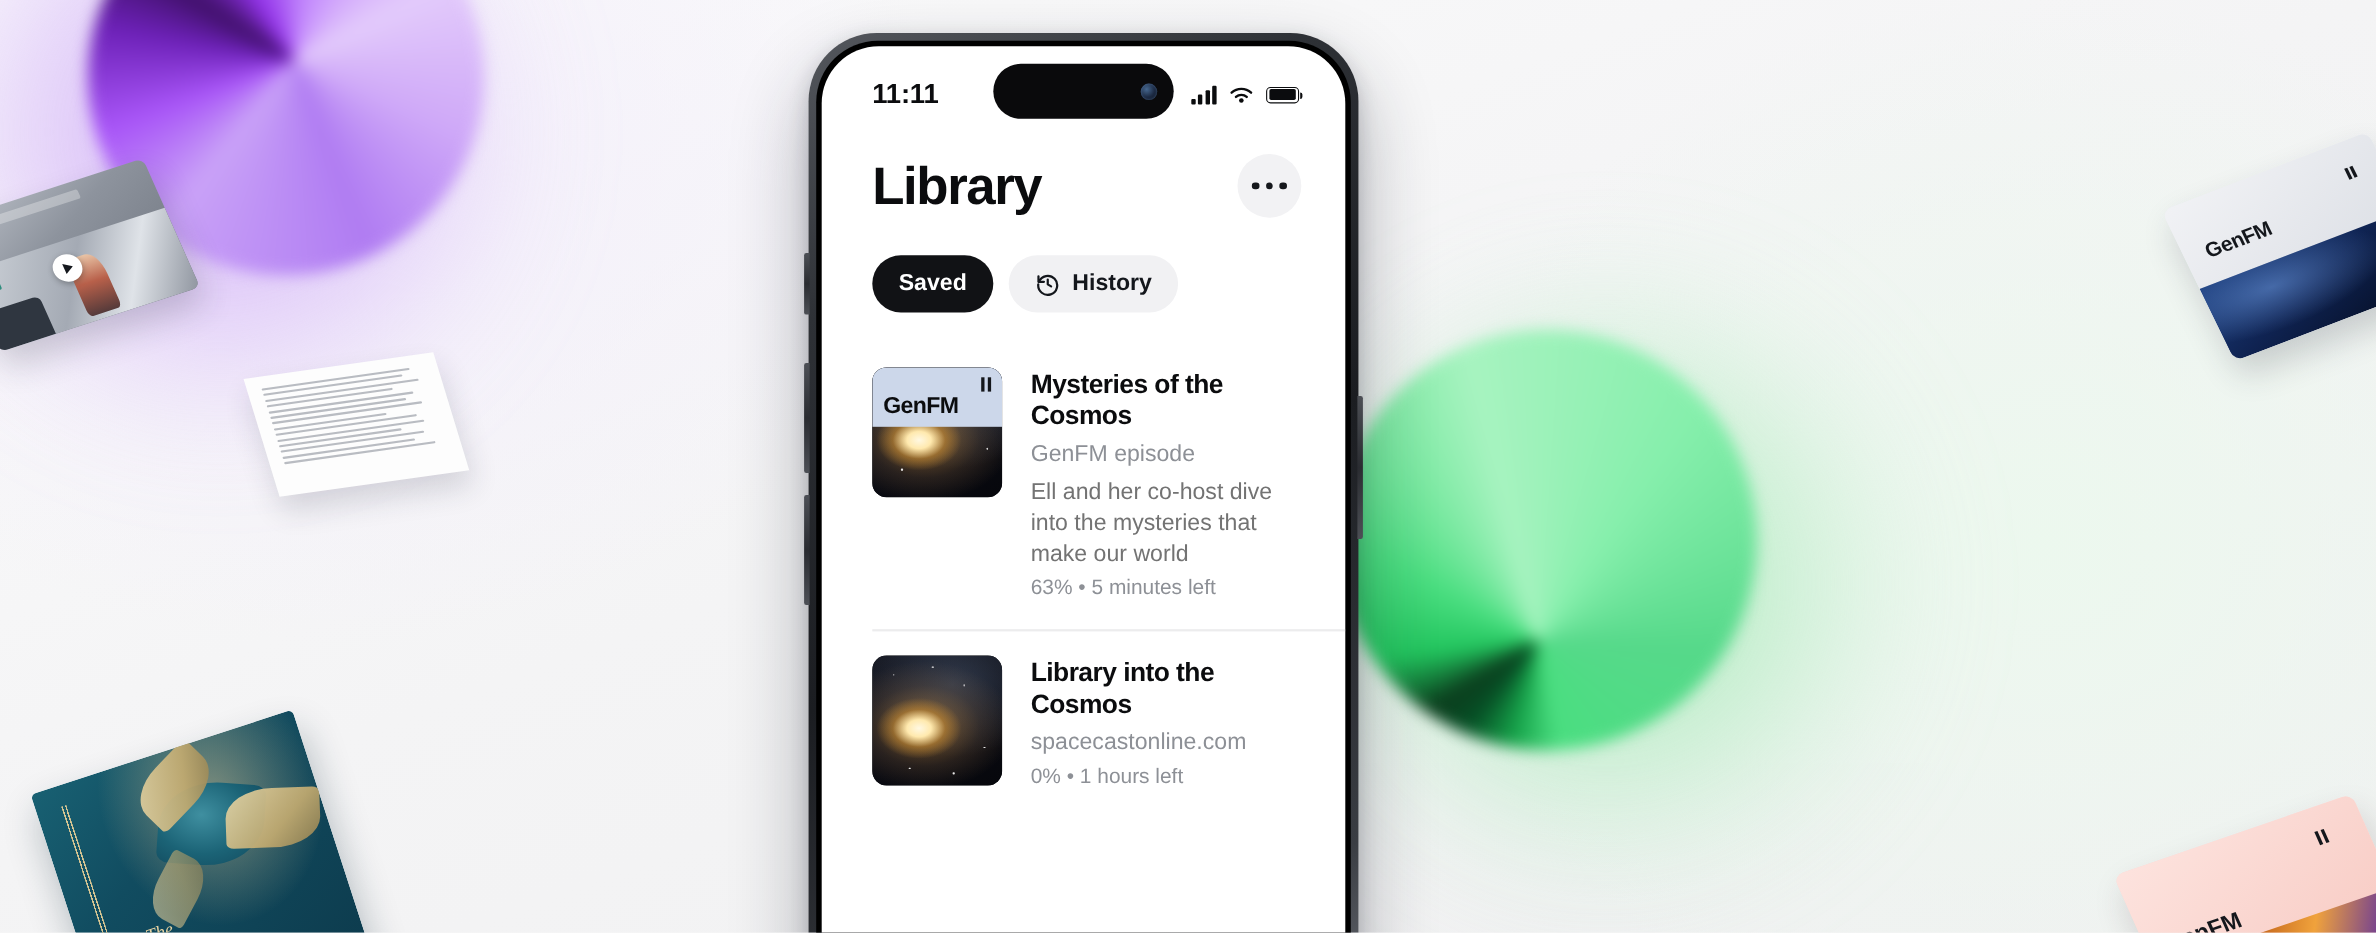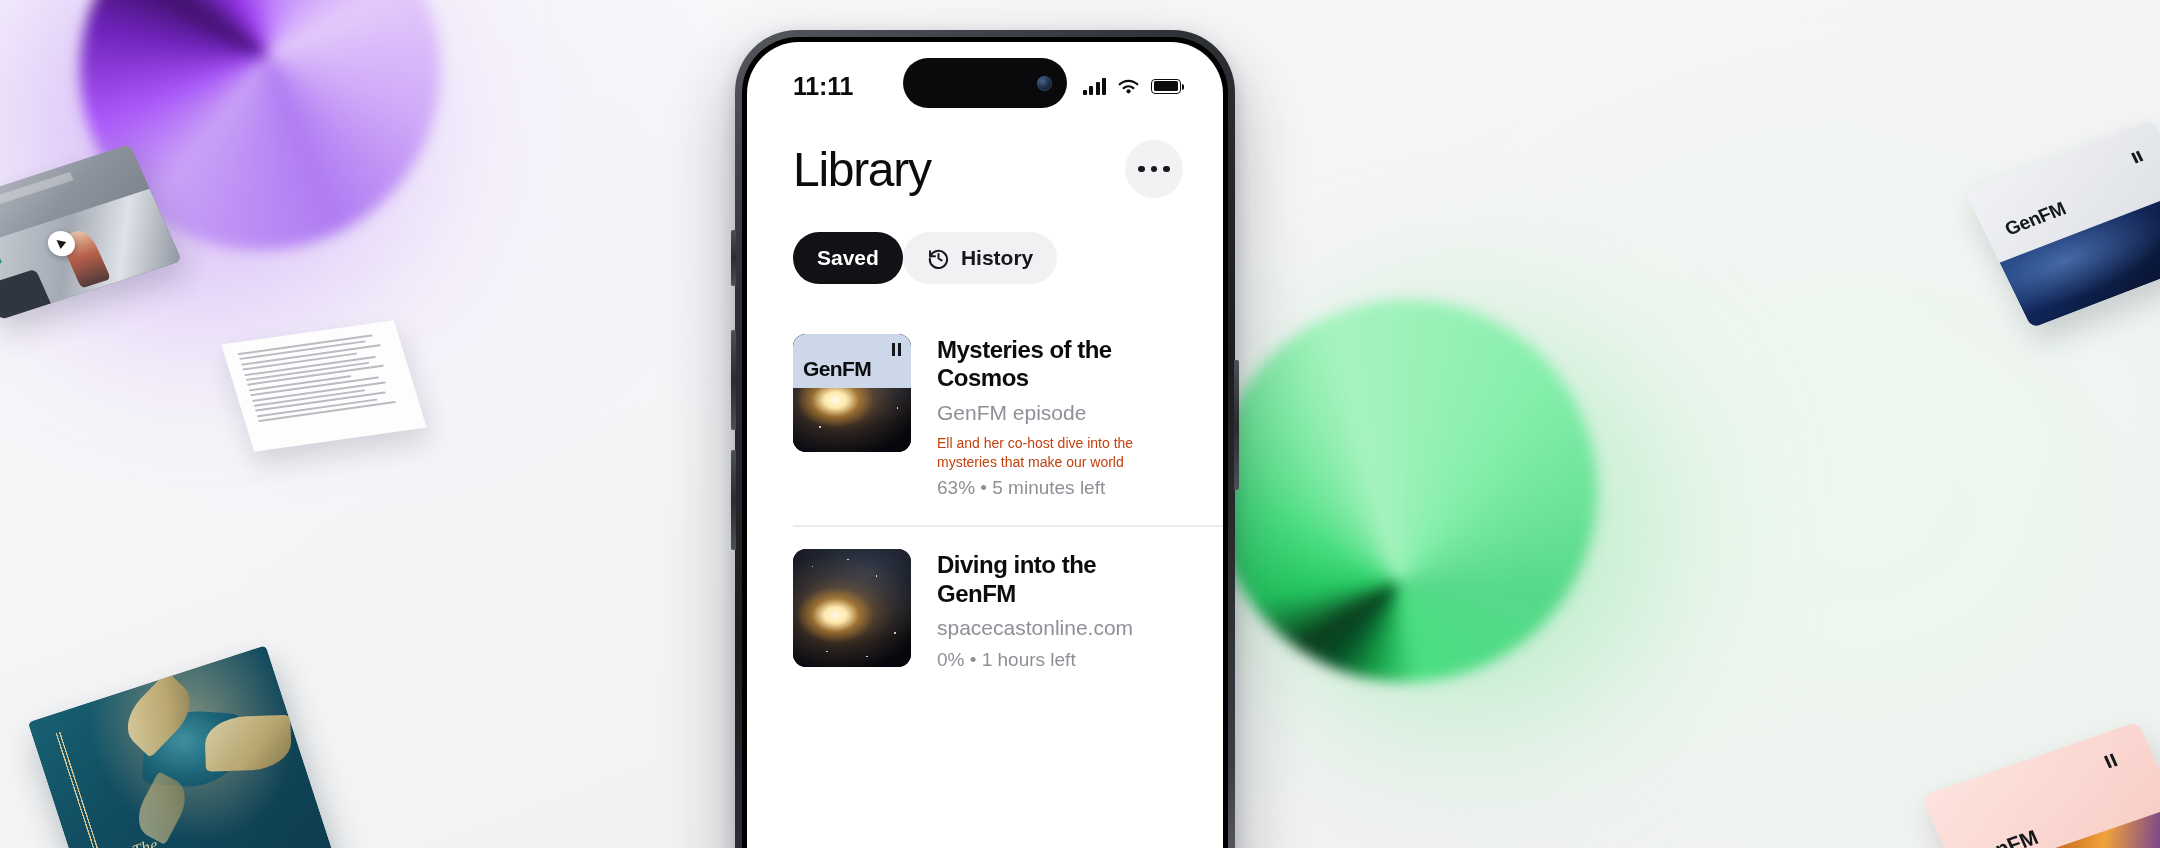--- a/index.html
+++ b/index.html
@@ -258,32 +258,32 @@
     width:2.4px; height:6px; background:#0b0c0e; border-radius:0 2px 2px 0;
   }
   #battery-fill { width:100%; height:100%; background:#0b0c0e; border-radius:1.6px; }
 
   
   #app-header {
     display:flex; align-items:center; justify-content:space-between;
     padding:26px 40px 0 46px;
   }
   #page-title {
-    font-size:48px; font-weight:normal; color:#0b0c0e; letter-spacing:-1.3px;
+    font-size:48px; font-weight:bold; color:#0b0c0e; letter-spacing:-1.3px;
   }
   #more-button {
     width:58px; height:58px; border-radius:50%;
     background:#f2f2f4; border:none; cursor:pointer;
     display:flex; align-items:center; justify-content:center; gap:6px;
   }
   #more-button i { display:block; width:6.5px; height:6.5px; border-radius:50%; background:#16181c; }
 
   
   #tab-bar {
-    display:flex; padding:34px 0 0 46px;
+    display:flex; gap:14px; padding:34px 0 0 46px;
   }
   .tab {
     display:flex; align-items:center; gap:11px;
     height:52px; padding:0 24px; border-radius:26px;
     background:#f1f1f3; border:none; cursor:pointer;
     font-size:21px; font-weight:bold; color:#14171c;
     font-family:"Liberation Sans", sans-serif; white-space:nowrap;
   }
   .tab.active { background:#111215; color:#fff; }
 
@@ -335,21 +335,21 @@
   }
   .lib-text { flex:1; min-width:0; padding-top:2px; }
   .lib-title {
     font-size:24px; font-weight:bold; color:#0b0c0e;
     letter-spacing:-.5px; line-height:1.18; margin-bottom:7px;
   }
   .lib-source {
     font-size:21px; color:#8d9096; line-height:1.2; margin-bottom:9px;
   }
   .lib-desc {
-    font-size:14px; color:#c2410c; line-height:1.34; margin-bottom:6px;
+    font-size:21px; color:#737373; line-height:1.34; margin-bottom:6px;
   }
   .lib-meta { font-size:19px; color:#8d9096; }
 </style>
 </head>
 <body>
 
 <div id="scene">
 
   <div class="orb-glow orb-purple-glow"></div>
   <div class="orb orb-purple"></div>
@@ -505,21 +505,21 @@
               <div class="galaxy full">
                 <span class="star" style="left:16%;top:14%"></span>
                 <span class="star" style="left:70%;top:22%"></span>
                 <span class="star" style="left:46%;top:8%"></span>
                 <span class="star" style="left:86%;top:70%"></span>
                 <span class="star" style="left:28%;top:86%"></span>
                 <span class="star" style="left:62%;top:90%"></span>
               </div>
             </div>
             <div class="lib-text">
-              <div class="lib-title">Diving into the GenFM</div>
+              <div class="lib-title">Library into the Cosmos</div>
               <div class="lib-source">spacecastonline.com</div>
               <div class="lib-meta">0% • 1 hours left</div>
             </div>
           </div>
 
         </div>
 
       </div>
     </div>
   </div>

